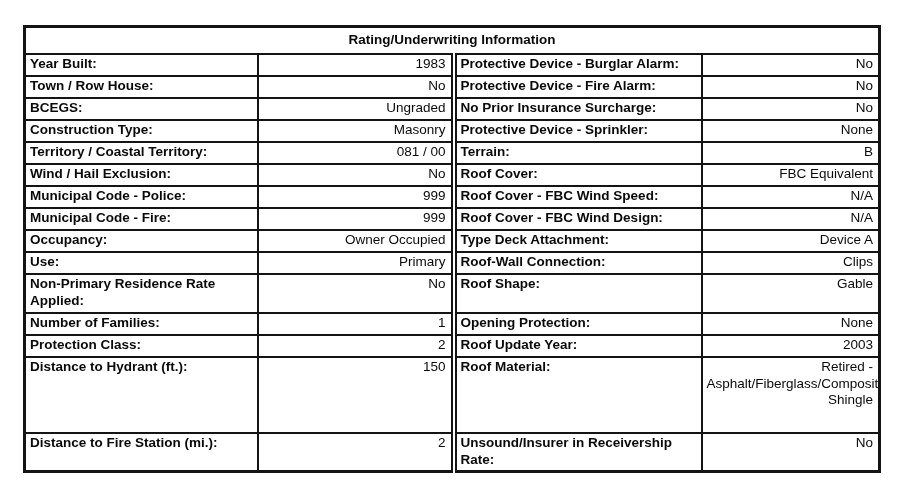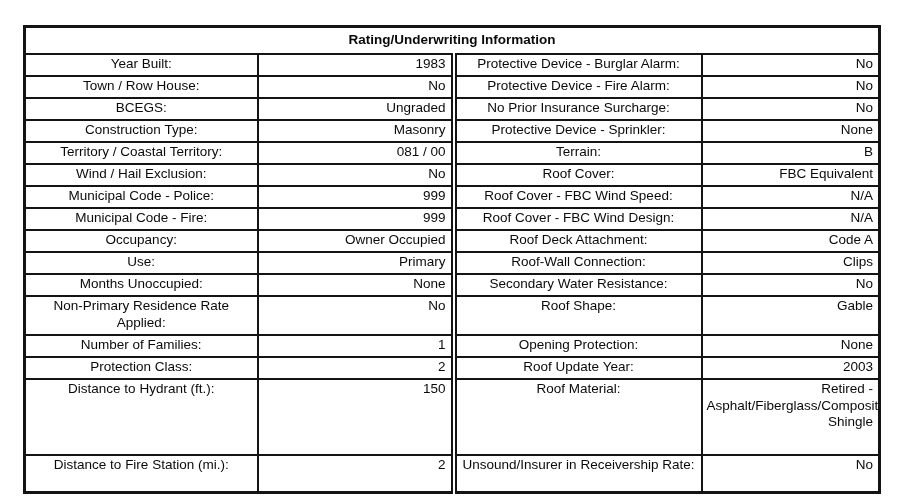--- a/index.html
+++ b/index.html
@@ -28,21 +28,21 @@
   col.c-rvalue { width: 178px; }
   td {
     border: 2px solid #141414;
     vertical-align: top;
     font-size: 13.5px;
     line-height: 1.25;
     color: #0a0a0a;
     padding: 1px 4px 2px 4px;
     overflow: hidden;
   }
-  td.lbl { font-weight: normal; text-align: center; }
+  td.lbl { font-weight: bold; }
   td.val { text-align: right; padding-right: 5px; }
   
   td.mid { border-left: 6px double #141414; }
   tr.title-row td {
     text-align: center;
     font-weight: bold;
     font-size: 13.5px;
     vertical-align: middle;
     padding: 2px 0 3px 0;
     height: 20px;
@@ -122,37 +122,31 @@
       <tr class="h-std">
         <td class="lbl">Municipal Code - Fire:</td>
         <td class="val">999</td>
         <td class="lbl mid">Roof Cover - FBC Wind Design:</td>
         <td class="val">N/A</td>
       </tr>
 
       <tr class="h-std">
         <td class="lbl">Occupancy:</td>
         <td class="val">Owner Occupied</td>
-        <td class="lbl mid">Roof Deck Attachment:</td>
-        <td class="val">Code A</td>
+        <td class="lbl mid">Type Deck Attachment:</td>
+        <td class="val">Device A</td>
       </tr>
 
       <tr class="h-std">
         <td class="lbl">Use:</td>
         <td class="val">Primary</td>
         <td class="lbl mid">Roof-Wall Connection:</td>
         <td class="val">Clips</td>
       </tr>
 
-      <tr class="h-std">
-        <td class="lbl">Months Unoccupied:</td>
-        <td class="val">None</td>
-        <td class="lbl mid">Secondary Water Resistance:</td>
-        <td class="val">No</td>
-      </tr>
 
       <tr class="h-2l">
         <td class="lbl">Non-Primary Residence Rate Applied:</td>
         <td class="val">No</td>
         <td class="lbl mid">Roof Shape:</td>
         <td class="val">Gable</td>
       </tr>
 
       <tr class="h-std">
         <td class="lbl">Number of Families:</td>

